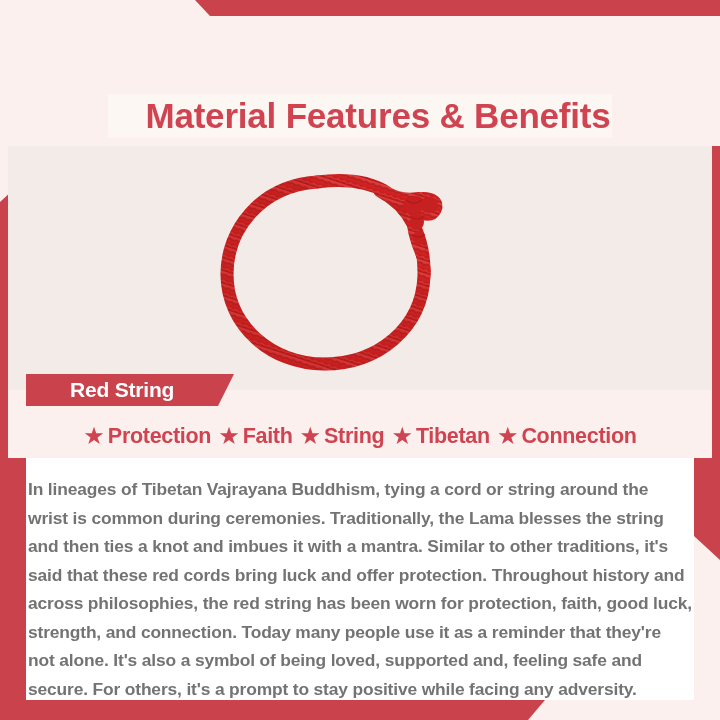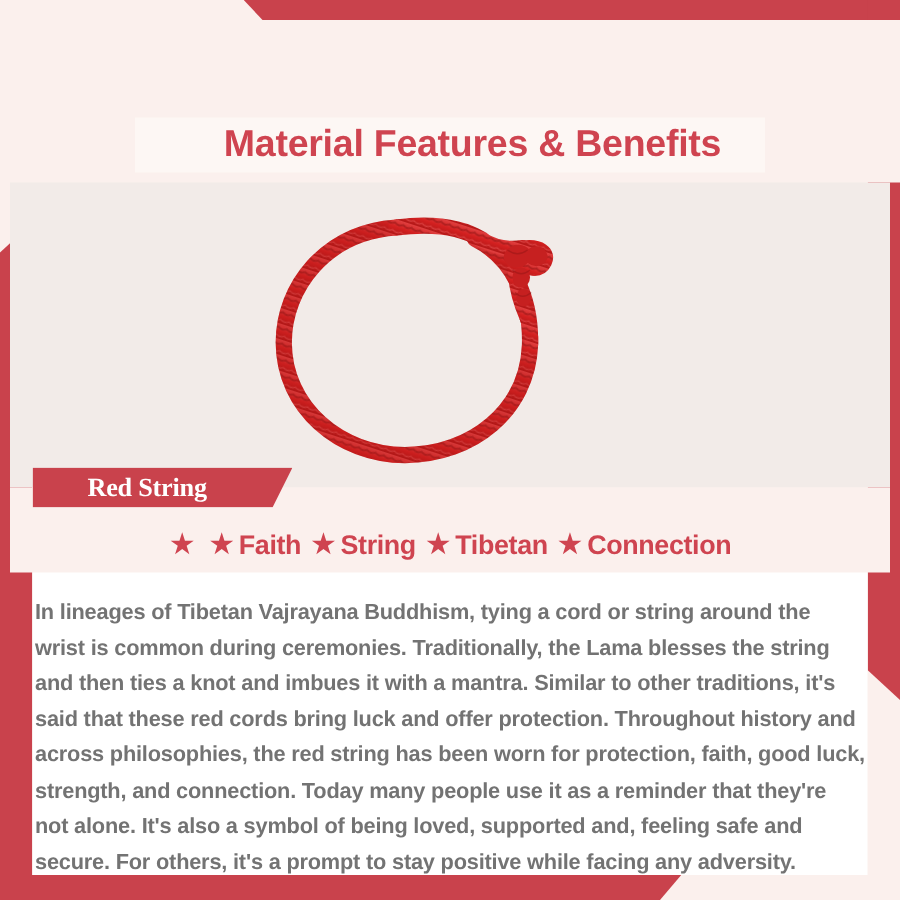--- a/index.html
+++ b/index.html
@@ -105,21 +105,21 @@
   .title-banner {
     position: absolute;
     left: 108px; top: 94px;
     width: 504px; height: 44px;
     background: #fdf7f4;
     display: flex;
     align-items: center;
     justify-content: center;
   }
   .title-text {
-    font-size: 30px;
+    font-size: 35px;
     font-weight: bold;
     color: #cf4450;
     letter-spacing: -0.2px;
     white-space: nowrap;
     margin-left: 36px;
   }
 
   
   .bracelet-wrap {
     position: absolute;
@@ -130,21 +130,20 @@
 
   
   .name-banner {
     position: absolute;
     left: 26px; top: 374px;
     width: 208px; height: 32px;
     background: #c9424c;
     clip-path: polygon(0 0, 208px 0, 192px 32px, 0 32px);
     display: flex;
     align-items: center;
-    font-family: Liberation Serif, serif;
   }
   .name-text {
     margin-left: 44px;
     color: #ffffff;
     font-size: 21px;
     font-weight: bold;
     letter-spacing: -0.2px;
   }
 
   
@@ -244,20 +243,21 @@
     </svg>
   </div>
 
   <div class="name-banner">
     <span class="name-text">Red String</span>
   </div>
 
   <div class="features">
     <span class="feature">
       <span class="star-icon">★</span>
+      <span class="feature-label">Protection</span>
     </span>
     <span class="feature">
       <span class="star-icon">★</span>
       <span class="feature-label">Faith</span>
     </span>
     <span class="feature">
       <span class="star-icon">★</span>
       <span class="feature-label">String</span>
     </span>
     <span class="feature">

